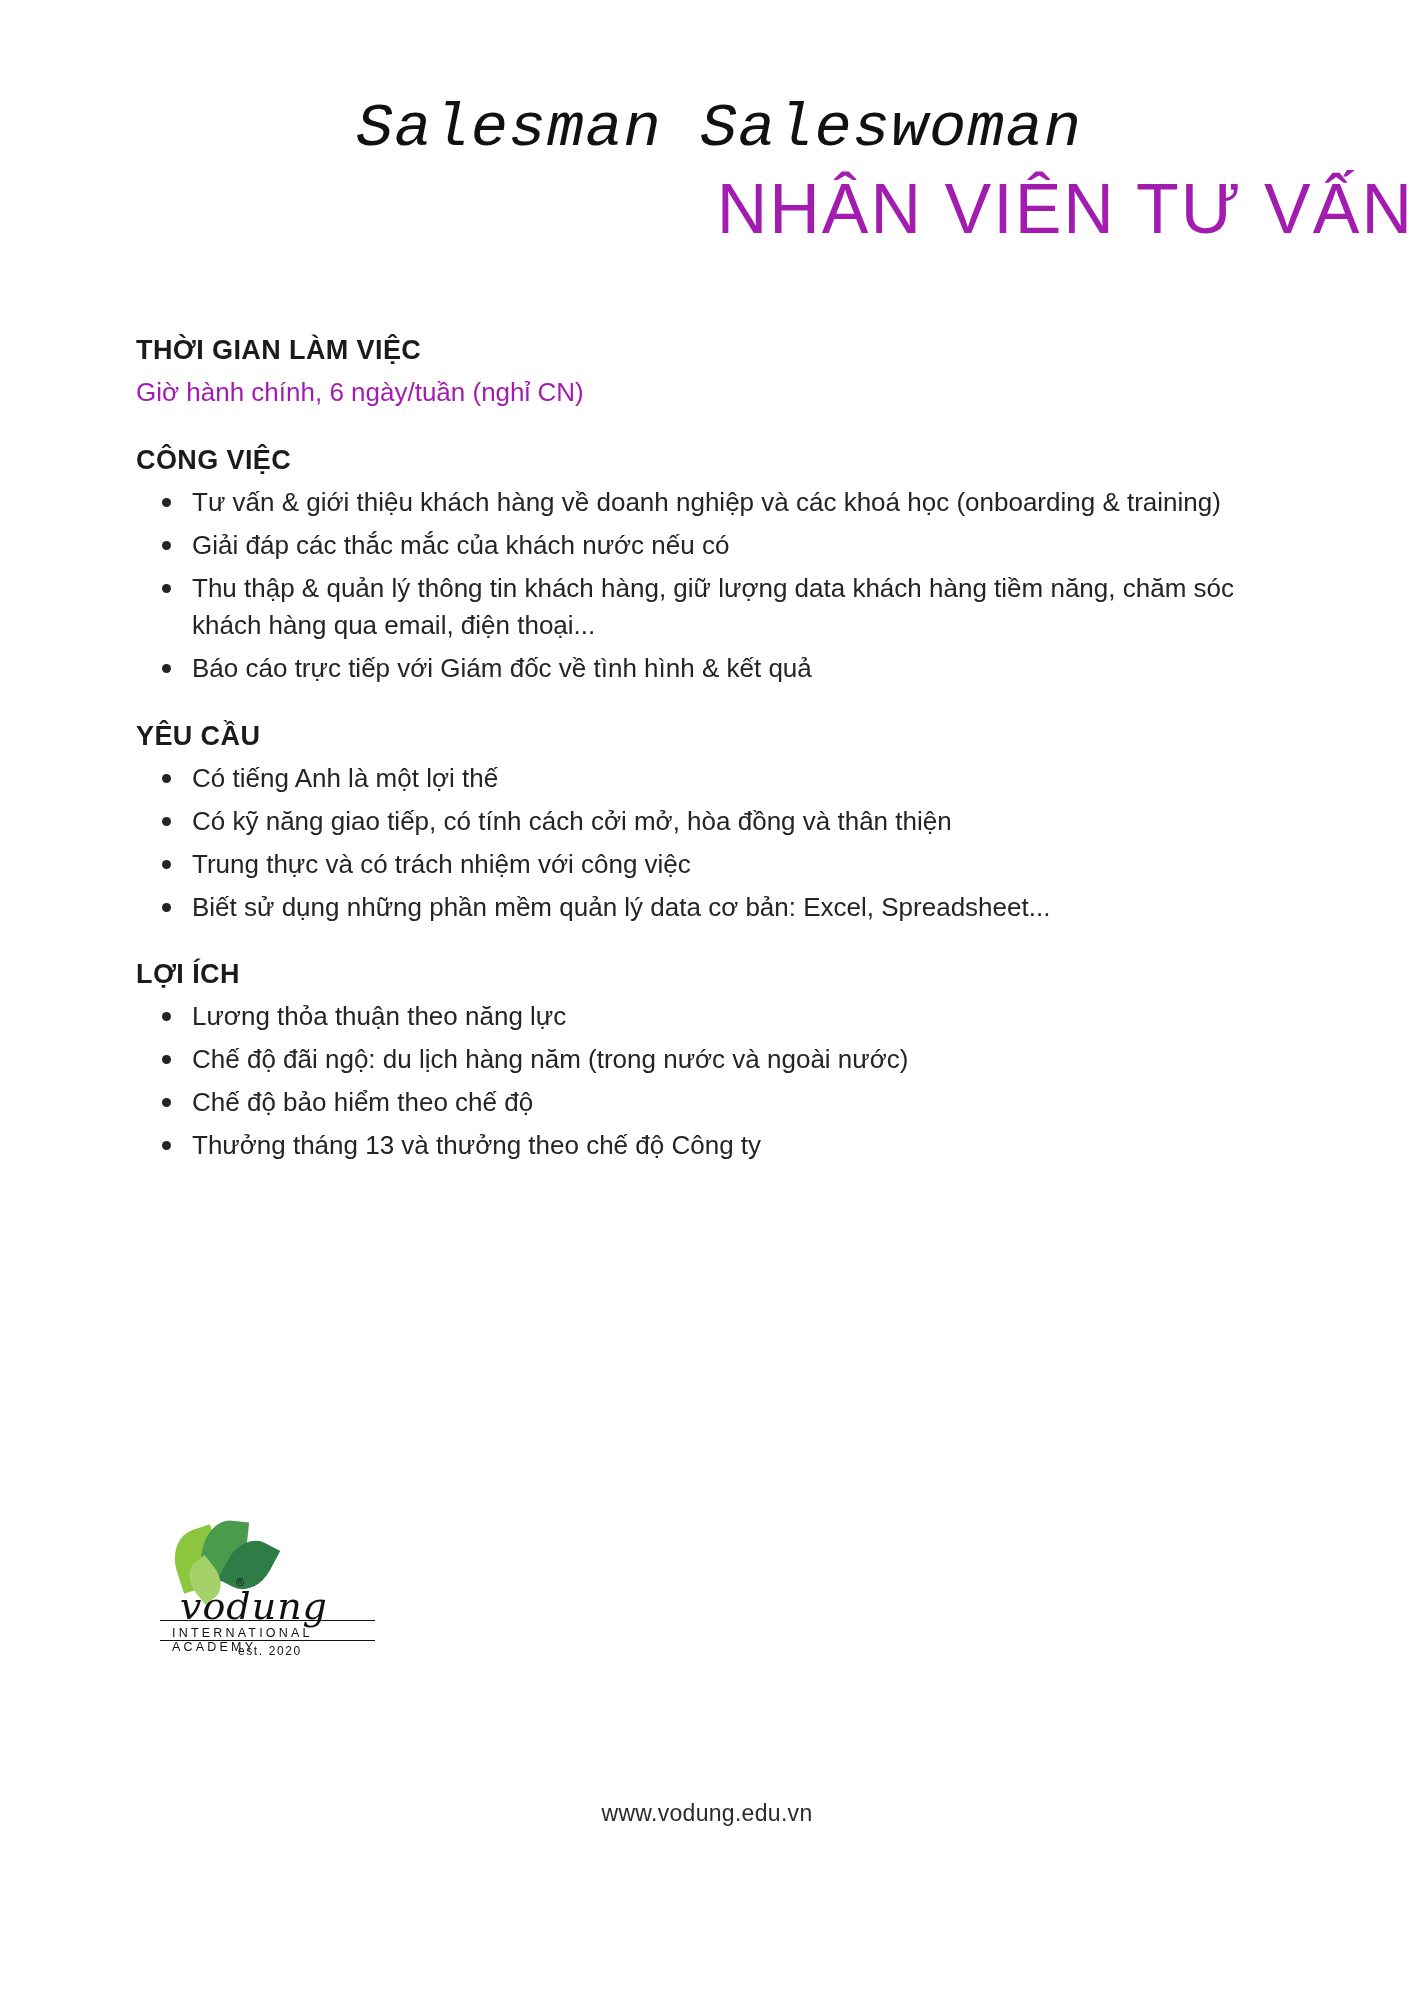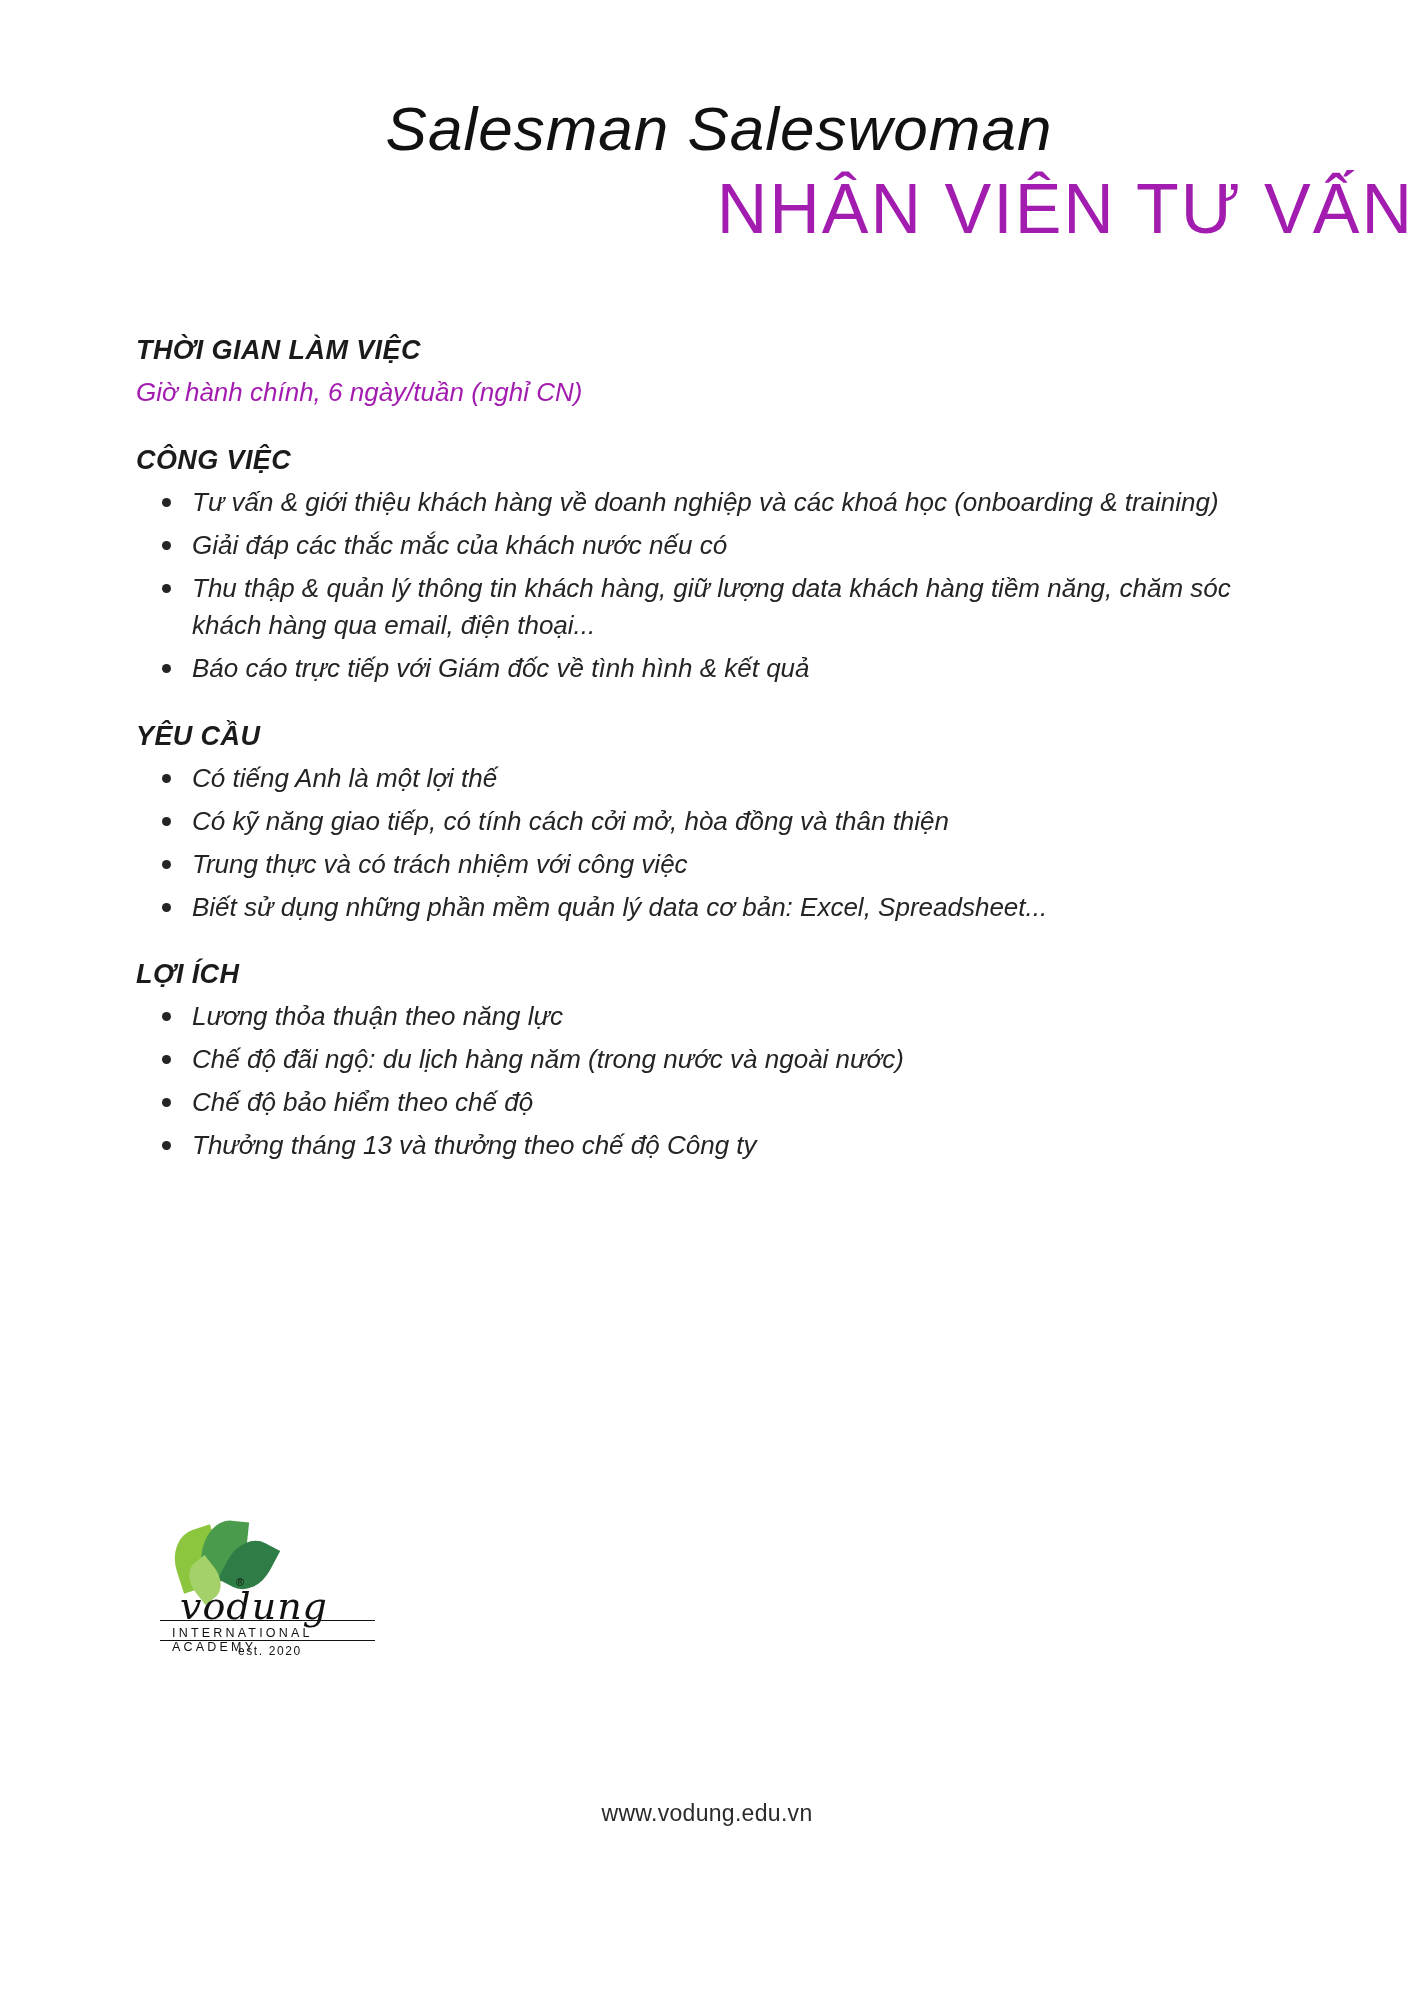--- a/index.html
+++ b/index.html
@@ -21,21 +21,21 @@
     inset: 0;
     background: #ffffff;
   }
 
   
   .header {
     padding-top: 96px;
     text-align: center;
   }
   .script-title {
-    font-family: Liberation Sans, sans-serif;
+    font-family: Liberation Mono, monospace;
     font-style: italic;
     font-size: 62px;
     letter-spacing: 1px;
     color: #111111;
     line-height: 1.05;
     white-space: nowrap;
     padding-left: 24px;
   }
   .main-title {
     margin-top: 12px;
@@ -49,21 +49,20 @@
   }
 
   
   .content {
     margin: 0 auto;
     padding-left: 136px;
     padding-right: 110px;
     padding-top: 88px;
     box-sizing: border-box;
     width: 1414px;
-    font-style: italic;
   }
 
   .section {
     margin-bottom: 34px;
   }
   .section-heading {
     font-size: 27px;
     font-weight: 700;
     letter-spacing: 0.4px;
     color: #1b1b1b;

